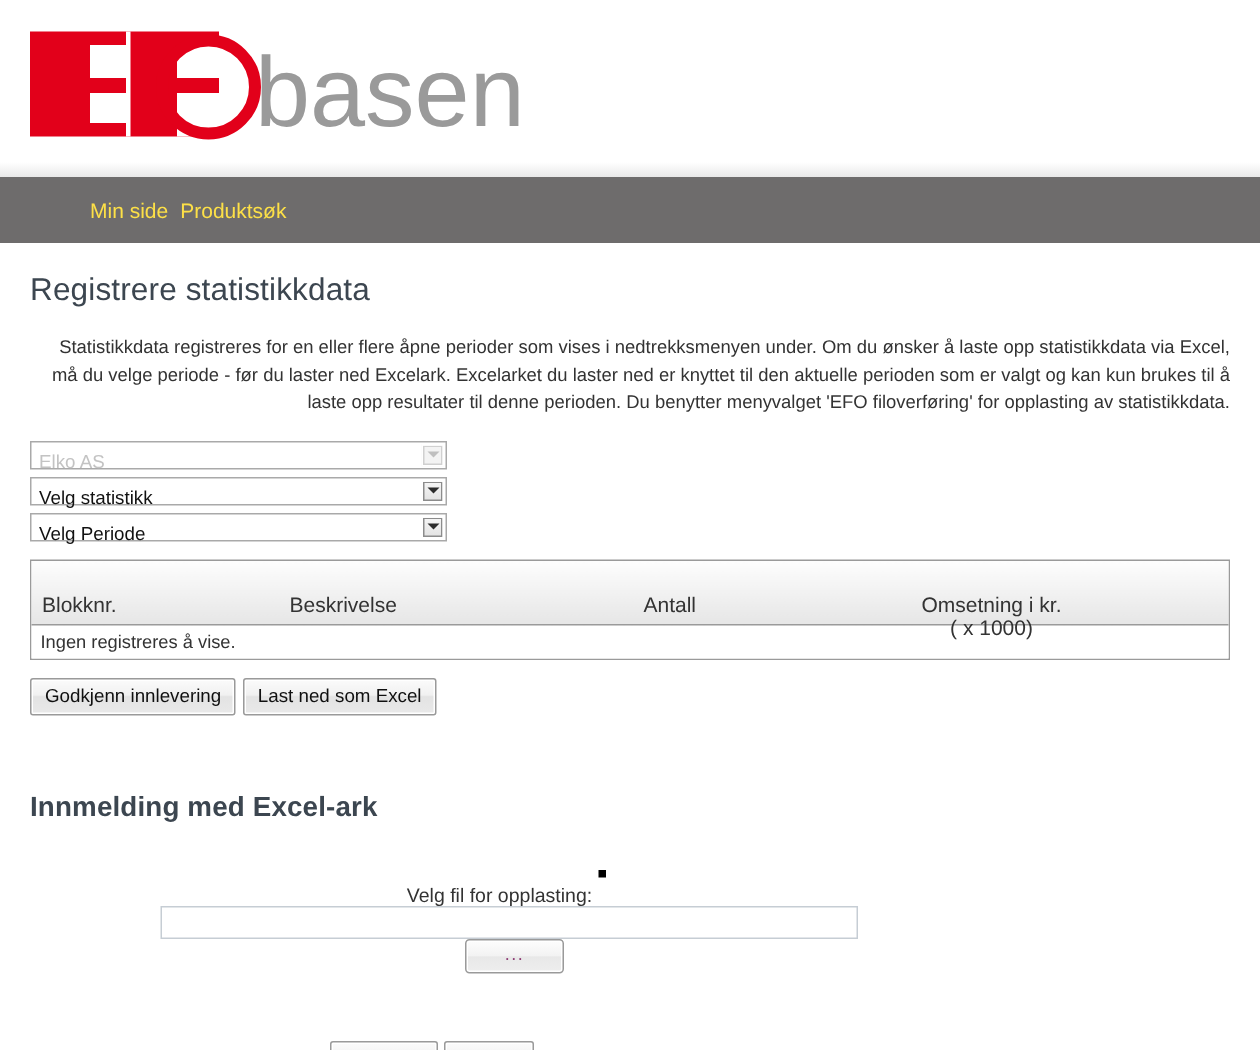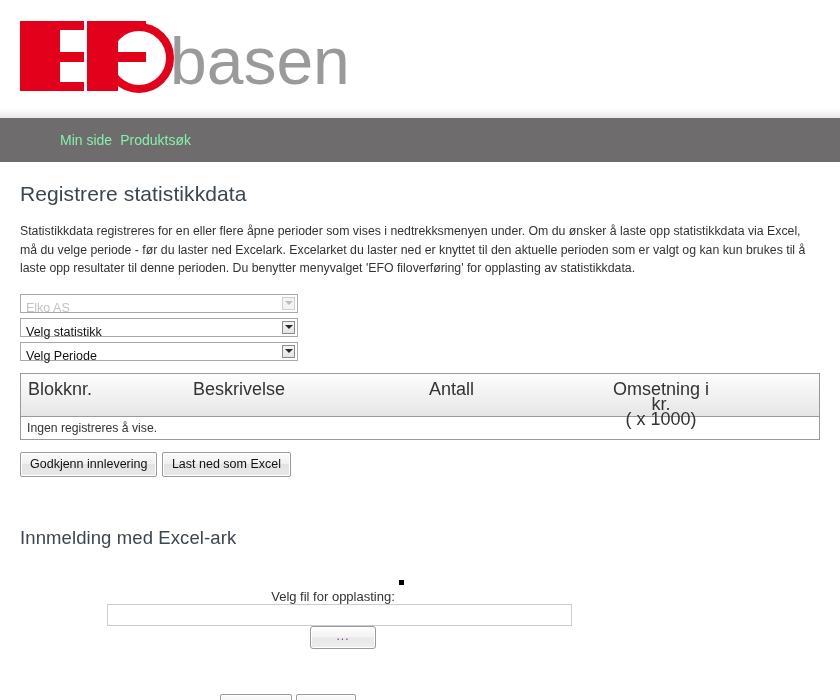--- a/index.html
+++ b/index.html
@@ -50,21 +50,21 @@
   .nav {
     position: relative;
     height: 44px;
     background: #6e6c6c;
     display: flex;
     align-items: center;
     padding-left: 56px;
     box-sizing: border-box;
   }
   .nav-item {
-    color: #86efac;
+    color: #fde047;
     font-size: 14px;
     line-height: 44px;
     height: 44px;
     cursor: pointer;
     position: relative;
     white-space: nowrap;
     padding: 0 4px;
   }
   .nav-item + .nav-item { margin-left: 0; }
   .nav-gap-1 { margin-left: 69px; }
@@ -98,20 +98,21 @@
     color: #3c4650;
     margin: 20px 0 16px 0;
     letter-spacing: 0.1px;
   }
   p.intro {
     font-size: 12.3px;
     line-height: 18.5px;
     color: #333333;
     margin: 0 0 16px 0;
     width: 800px;
+    text-align: right;
   }
 
   
   .selects {
     margin-top: 6px;
   }
   .sel {
     position: relative;
     width: 278px;
     height: 19px;
@@ -175,22 +176,22 @@
     background: #ffffff;
   }
   .tbl-head {
     background: linear-gradient(to bottom, #fdfdfd 0%, #e6e6e6 100%);
     border-bottom: 1px solid #9a9a9a;
     height: 42px;
     position: relative;
   }
   .th {
     position: absolute;
-    top: 8px;
-    font-size: 18px;
+    top: 22px;
+    font-size: 14px;
     color: #333333;
     line-height: 15px;
   }
   .th-blokknr { left: 7px; }
   .th-beskrivelse { left: 172px; }
   .th-antall { left: 408px; }
   .th-omsetning { left: 580px; text-align: center; width: 120px; }
   .tbl-empty {
     height: 22px;
     line-height: 22px;
@@ -216,21 +217,21 @@
     padding: 2px 9px 3px 9px;
     cursor: pointer;
     box-shadow: inset 0 0 0 1px #ffffff;
     box-sizing: border-box;
   }
   .btn + .btn { margin-left: 0; }
 
   
   h2.section-title {
     font-size: 18.5px;
-    font-weight: normal;
+    font-weight: bold;
     color: #3c4650;
     margin: 50px 0 0 0;
     letter-spacing: 0.1px;
   }
   .upload-row {
     margin-top: 40px;
     display: flex;
     align-items: center;
     padding-left: 14px;
     flex-direction: column;

